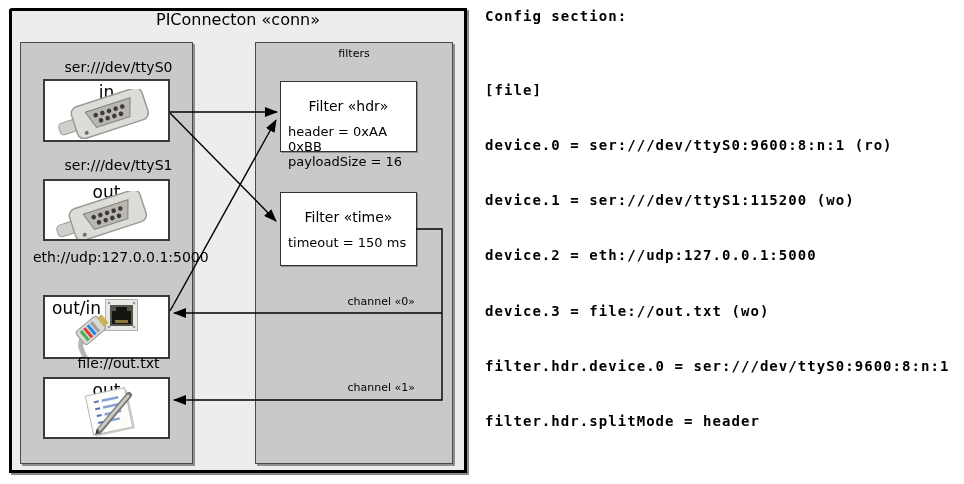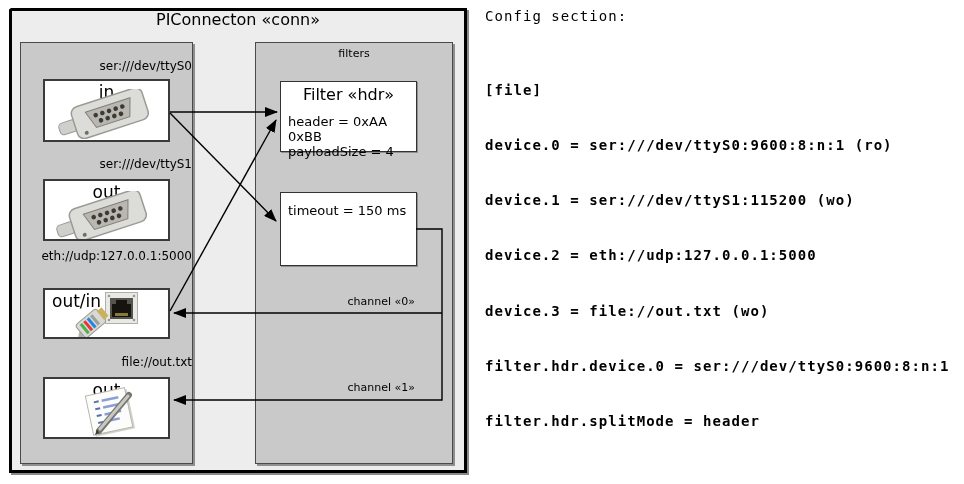--- a/index.html
+++ b/index.html
@@ -9,39 +9,39 @@
   
   .outer-box{position:absolute;left:9px;top:8px;width:458px;height:465px;box-sizing:border-box;
              border:3px solid #000;background:#ededed;box-shadow:2px 2px 0 #8a8a8a;}
   .diagram-title{position:absolute;left:9px;top:10px;width:458px;text-align:center;
                  font-size:16px;white-space:nowrap;}
   .panel{position:absolute;background:#c9c9c9;border:1px solid #4a4a4a;box-sizing:border-box;
          box-shadow:2px 2px 0 #8f8f8f;}
   .devices-panel{left:20px;top:42px;width:173px;height:422px;}
   .filters-panel{left:255px;top:42px;width:198px;height:422px;}
 
-  .device-label{position:absolute;left:0;width:100%;text-align:right;font-size:12px;white-space:nowrap;}
+  .device-label{position:absolute;left:0;width:100%;text-align:center;font-size:14px;white-space:nowrap;padding-left:12px;}
   .device-box{position:absolute;left:22px;width:127px;background:#fff;border:2px solid #3a3a3a;
               box-sizing:border-box;overflow:hidden;}
   .dir{position:absolute;top:1px;left:0;width:100%;text-align:center;font-size:17px;}
   .dir-left{text-align:left;padding-left:7px;box-sizing:border-box;}
   .dev-icon{position:absolute;}
 
   .filters-title{position:absolute;top:4px;left:0;width:100%;text-align:center;font-size:11px;}
   .filter-box{position:absolute;left:24px;width:137px;background:#fff;border:1px solid #333;
               box-sizing:border-box;box-shadow:1px 1px 0 #8f8f8f;}
-  .filter-title{margin-top:3px;text-align:center;font-size:16px;white-space:nowrap;}
+  .filter-title{margin-top:16px;text-align:center;font-size:14px;white-space:nowrap;}
   .filter-attrs{margin:10px 0 0 7px;font-size:13px;line-height:15px;}
   .channel-label{position:absolute;right:37px;font-size:11px;white-space:nowrap;}
 
   .wires{position:absolute;left:0;top:0;width:964px;height:484px;pointer-events:none;}
 
   
   .config-heading{position:absolute;left:485px;top:8px;
-                  font-family:"DejaVu Sans Mono",monospace;font-weight:normal;
+                  font-family:"DejaVu Sans Mono",monospace;font-weight:bold;
                   font-size:14px;letter-spacing:1.05px;white-space:pre;}
   .config-lines{position:absolute;left:485px;top:44px;
                 font-family:"DejaVu Sans Mono",monospace;font-weight:bold;
                 font-size:14px;letter-spacing:1.05px;line-height:18.4px;white-space:pre;}
 </style>
 </head>
 <body>
 
 <div class="canvas">
 
@@ -88,21 +88,21 @@
           <circle cx="42.5" cy="28.5" r="2.3" fill="#3a3a38"></circle>
             <circle cx="49.5" cy="28.5" r="2.3" fill="#3a3a38"></circle>
           <circle cx="56.5" cy="28.5" r="2.3" fill="#3a3a38"></circle>
             <circle cx="63.5" cy="28.5" r="2.3" fill="#3a3a38"></circle>
           <circle cx="25" cy="36" r="2" fill="#6f6f6a"></circle>
         </g>
       </svg>
     </div>
 
     <div class="device-label" style="top:206px">eth://udp:127.0.0.1:5000</div>
-    <div class="device-box" style="top:245px;height:51px">
+    <div class="device-box" style="top:252px;height:64px">
       <div class="dir dir-left">out/in</div>
       <svg class="dev-icon" style="left:60px;top:2px" width="33" height="32" viewBox="0 0 33 32">
         <rect x="0.5" y="0.5" width="32" height="31" fill="#e8e8e4" stroke="#b0b0ab"></rect>
         <circle cx="4" cy="4" r="1.3" fill="#999"></circle>
           <circle cx="29" cy="4" r="1.3" fill="#999"></circle>
         <circle cx="4" cy="28" r="1.3" fill="#999"></circle>
           <circle cx="29" cy="28" r="1.3" fill="#999"></circle>
         <rect x="5" y="6" width="23" height="21" fill="#56544e"></rect>
         <path d="M7,25 V12 H11 V8 H22 V12 H26 V25 Z" fill="#15140f"></path>
         <rect x="10" y="21" width="13" height="3" fill="#8a7a3a"></rect>
@@ -137,25 +137,26 @@
     </div>
   </div>
 
   <div class="panel filters-panel">
     <div class="filters-title">filters</div>
 
     <div class="filter-box" style="top:38px;height:71px">
       <div class="filter-title">Filter «hdr»</div>
       <div class="filter-attrs">
         <div>header = 0xAA 0xBB</div>
-        <div>payloadSize = 4</div>
+        <div>payloadSize = 16</div>
       </div>
     </div>
 
     <div class="filter-box" style="top:149px;height:74px">
+      <div class="filter-title">Filter «time»</div>
       <div class="filter-attrs">
         <div>timeout = 150 ms</div>
       </div>
     </div>
 
     <div class="channel-label" style="top:252px">channel «0»</div>
     <div class="channel-label" style="top:338px">channel «1»</div>
   </div>
 
   <svg class="wires" viewBox="0 0 964 484">

